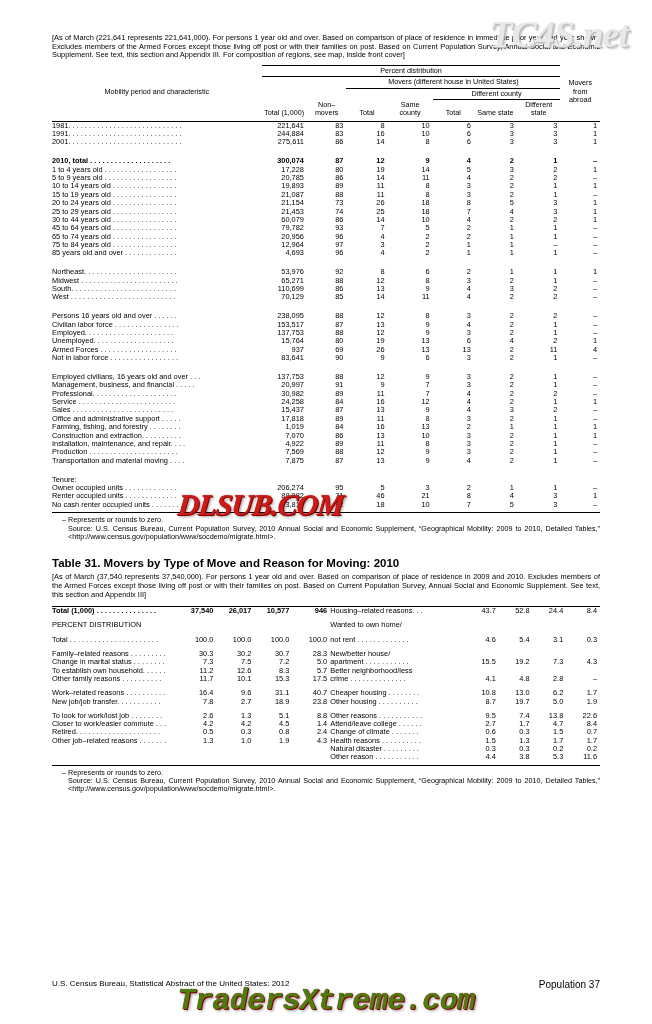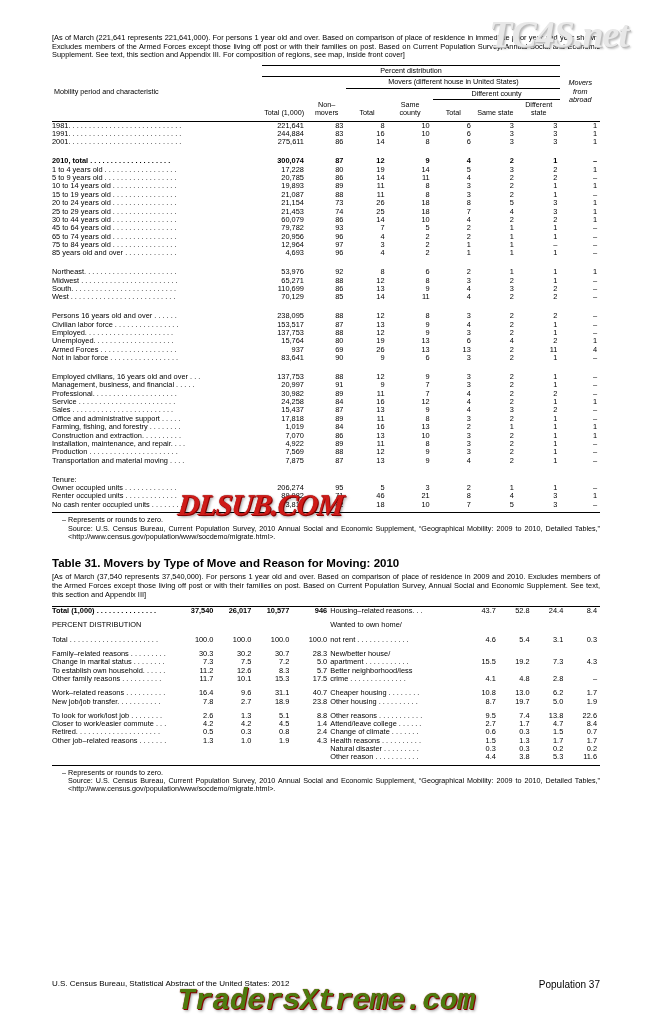--- a/index.html
+++ b/index.html
@@ -78,23 +78,23 @@
         <col style="width:40px">
       <col style="width:42px">
         <col style="width:46px">
         <col style="width:42px">
       <col style="width:44px">
         <col style="width:44px">
         <col style="width:40px">
     </colgroup>
     <thead>
       <tr class="colhead">
-        <td rowspan="4" style="vertical-align:middle;text-align:left;">Mobility period and characteristic</td>
+        <td rowspan="4" style="vertical-align:middle;text-align:center;">Mobility period and characteristic</td>
         <td colspan="7" class="rule-t rule-b">Percent distribution</td>
-        <td rowspan="4" style="vertical-align:middle;font-style:italic;">Movers from abroad</td>
+        <td rowspan="4" style="vertical-align:middle;">Movers from abroad</td>
       </tr>
       <tr class="colhead">
         <td rowspan="3" style="vertical-align:bottom">Total (1,000)</td>
         <td rowspan="3" style="vertical-align:bottom">Non– movers</td>
         <td colspan="5" class="rule-b">Movers (different house in United States)</td>
       </tr>
       <tr class="colhead">
         <td rowspan="2" style="vertical-align:bottom">Total</td>
         <td rowspan="2" style="vertical-align:bottom">Same county</td>
         <td colspan="3" class="rule-b">Different county</td>

